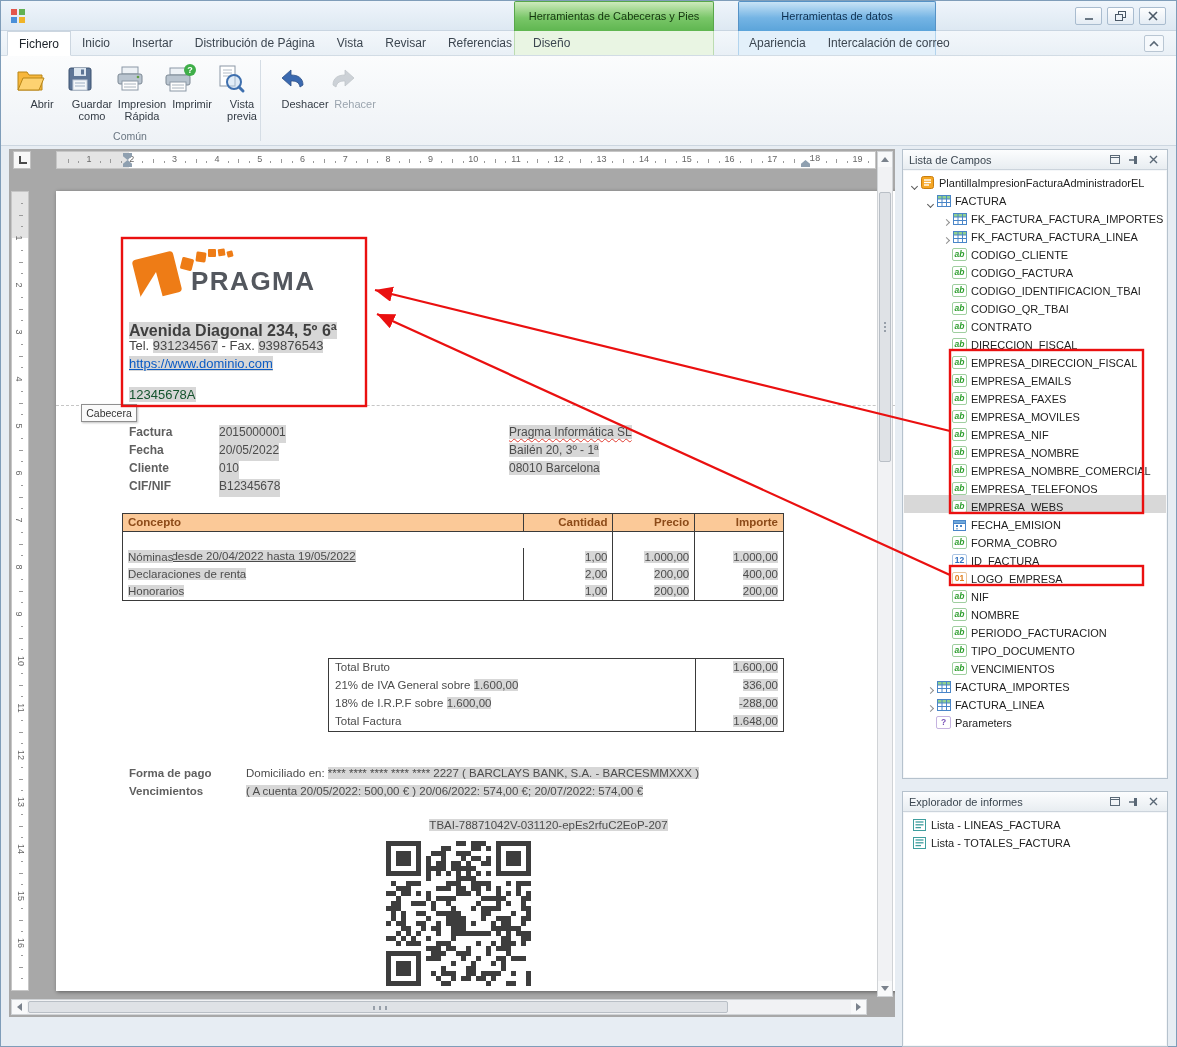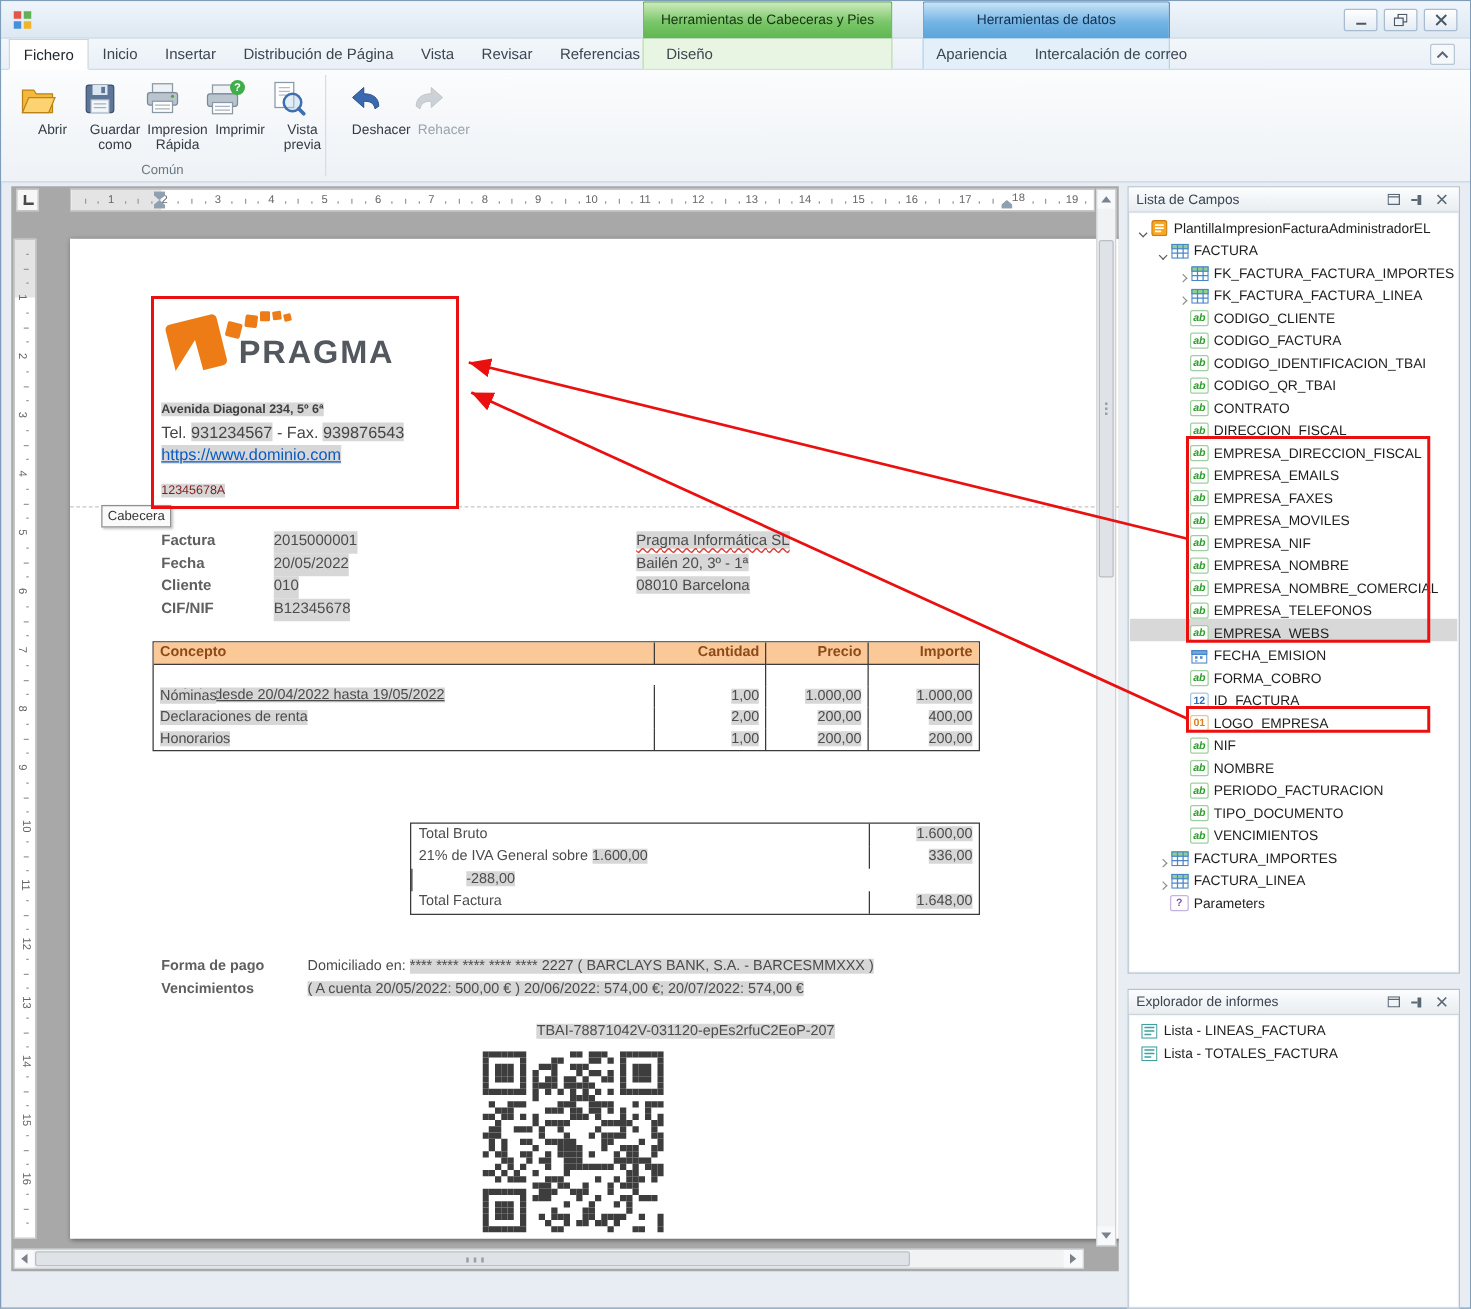--- a/index.html
+++ b/index.html
@@ -82,25 +82,25 @@
   .page { position:absolute; left:47px; top:42px; width:985px; height:800px; background:#fff;
     box-shadow:1px 1px 4px rgba(0,0,0,.45); font-size:12px; color:#4c4c4c; }
   .hl { background:#d7d7d7; }
 
   
   .logo-box { position:absolute; left:66px; top:47px; width:244px; height:168px; }
   .logo-row { position:absolute; left:7px; top:6px; width:232px; height:66px; }
   .logo-glyph { position:absolute; left:0; top:0; }
   .logo-text { position:absolute; left:62px; top:22px; font-size:26px; font-weight:800;
     color:#53575e; letter-spacing:1.5px; }
-  .addr { position:absolute; left:7px; top:84px; font-size:10px; font-weight:bold; color:#3f3f3f; }
+  .addr { position:absolute; left:7px; top:84px; font-size:16px; font-weight:bold; color:#3f3f3f; }
   .telfax { position:absolute; left:7px; top:100px; font-size:13px; color:#454545; }
   .weburl { position:absolute; left:7px; top:118px; font-size:13px; }
   .link { color:#0b5bc4; text-decoration:underline; }
-  .nifline { position:absolute; left:7px; top:149px; font-size:10px; color:#7f1d1d; }
+  .nifline { position:absolute; left:7px; top:149px; font-size:13px; color:#14532d; }
 
   .band-line { position:absolute; left:0; right:0; top:214px; border-top:1px dashed #c6c6c6; }
   .band-tag { position:absolute; left:25px; top:213px; width:56px; height:18px;
     background:#fafafa; border:1px solid #8f8f8f; font-size:10.5px; color:#333;
     text-align:center; line-height:16px; box-shadow:1px 1px 2px rgba(0,0,0,.25); }
 
   .meta { position:absolute; left:73px; top:234px; }
   .meta-row { height:18px; display:flex; font-size:12px; }
   .meta-lbl { width:90px; font-weight:bold; color:#5f5f5f; }
   .client { position:absolute; left:453px; top:234px; }
@@ -566,20 +566,21 @@
       <div class="totals">
           <div class="tot-row">
             <div class="tot-label"><span>Total Bruto</span></div>
             <div class="tot-value"><span class="hl">1.600,00</span></div>
           </div>
           <div class="tot-row">
             <div class="tot-label"><span>21% de IVA General sobre </span><span class="hl">1.600,00</span></div>
             <div class="tot-value"><span class="hl">336,00</span></div>
           </div>
           <div class="tot-row">
+            <div class="tot-label"><span>18% de I.R.P.F sobre </span><span class="hl">1.600,00</span></div>
             <div class="tot-value"><span class="hl">-288,00</span></div>
           </div>
           <div class="tot-row">
             <div class="tot-label"><span>Total Factura</span></div>
             <div class="tot-value"><span class="hl">1.648,00</span></div>
           </div>
         </div>
 
       <div class="payment">
           <div class="pay-row">

